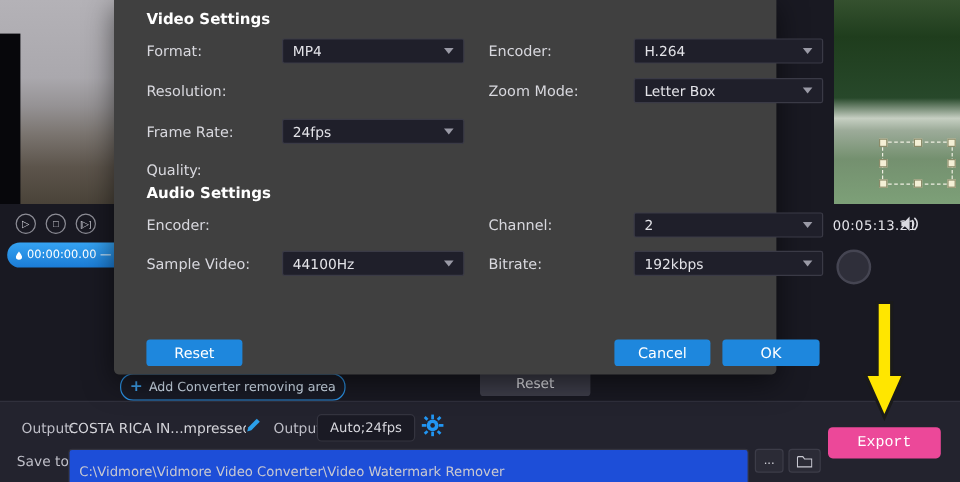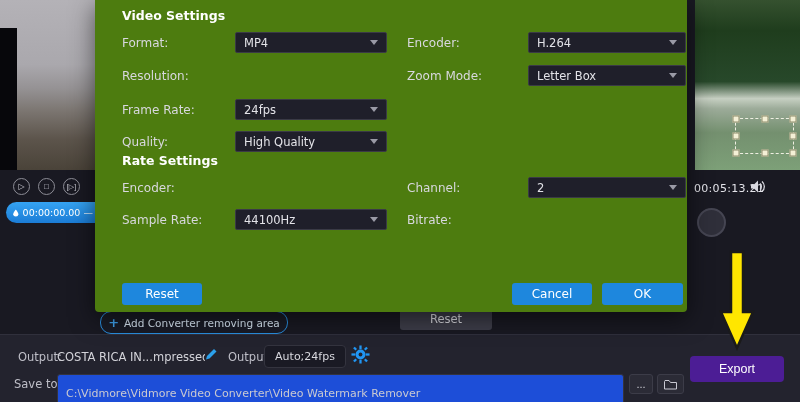--- a/index.html
+++ b/index.html
@@ -27,22 +27,22 @@
 
   
   .add-area{left:100px;top:311px;width:186px;height:21px;border:1px solid #2a8fe0;border-radius:11px;
     background:rgba(25,32,45,.35);display:flex;align-items:center;justify-content:center;gap:5px;
     color:#d9e7f5;font-size:10.5px;cursor:pointer;z-index:2;}
   .add-area .plus{color:#3fa3f0;font-size:13px;font-weight:bold;line-height:10px;}
   .bg-reset{left:400px;top:307px;width:92px;height:23px;background:#3d3d49;border:none;border-radius:3px;
     color:#dedee4;font-size:11.5px;cursor:pointer;z-index:2;font-family:inherit;}
 
   
-  .dialog{left:95px;top:0;width:592px;height:312px;background:#4d7c0f;z-index:10;
-    box-shadow:0 6px 24px rgba(0,0,0,.55);border-radius:0 0 4px 4px;}
+  .dialog{left:95px;top:0;width:528px;height:312px;background:#404040;z-index:10;
+    box-shadow:0 6px 24px rgba(0,0,0,.55);border-radius:0 0 4px 4px;padding-left:24px;}
   .sec-title{position:absolute;font-size:12.5px;font-weight:bold;color:#ffffff;}
   .flabel{position:absolute;font-size:12px;color:#d8d8de;}
   .select{position:absolute;height:21px;background:#1f1f2a;border:1px solid #3a3a46;border-radius:2px;
     display:flex;align-items:center;padding:0 8px;box-sizing:border-box;cursor:pointer;}
   .sel-val{font-size:11.5px;color:#e3e3e8;flex:1;white-space:nowrap;}
   .caret{width:0;height:0;border-left:4px solid transparent;border-right:4px solid transparent;border-top:5px solid #9a9aa6;}
   .c1{left:140px;width:152px;}
   .c2{left:433px;width:158px;}
   .btn-blue{position:absolute;height:22px;background:#1e87dd;border:none;border-radius:3px;color:#fff;
     font-size:12px;cursor:pointer;font-family:inherit;}
@@ -51,22 +51,22 @@
   .footer{left:0;top:334px;width:800px;height:68px;background:#23232e;border-top:1px solid #30303c;z-index:5;}
   .flab{position:absolute;font-size:11.5px;color:#bfbfc8;}
   .fname{position:absolute;font-size:11.5px;color:#d4d4da;white-space:nowrap;overflow:hidden;max-width:148px;}
   .fmt-pill{position:absolute;left:264px;top:10px;width:80px;height:21px;background:#1a1a24;border:1px solid #34343f;
     border-radius:4px;display:flex;align-items:center;justify-content:center;font-size:11px;color:#d8d8de;cursor:pointer;}
   .path-box{position:absolute;left:57px;top:39px;width:567px;height:38px;background:#1d4ed8;border:1px solid #33333e;
     border-radius:3px;display:flex;align-items:center;padding:0 8px;box-sizing:border-box;
     font-size:11px;color:#c9c9d1;white-space:nowrap;overflow:hidden;}
   .sm-btn{position:absolute;top:39px;height:20px;background:#2b2b36;border:1px solid #3c3c48;border-radius:3px;
     color:#cfcfd6;font-size:11px;display:flex;align-items:center;justify-content:center;cursor:pointer;box-sizing:border-box;}
-  .export{position:absolute;left:690px;top:21px;width:94px;height:26px;background:#4c1d95;border:none;border-radius:4px;
-    color:#fff;font-size:12.5px;cursor:pointer;font-family:Liberation Sans, sans-serif;}
+  .export{position:absolute;left:690px;top:21px;width:94px;height:26px;background:#ec4899;border:none;border-radius:4px;
+    color:#fff;font-size:12.5px;cursor:pointer;font-family:Liberation Mono, monospace;}
   .icon-btn{background:none;border:none;padding:0;cursor:pointer;position:absolute;}
 
   .arrow-svg{left:719px;top:250px;width:36px;height:102px;z-index:30;pointer-events:none;}
 </style>
 </head>
 <body>
 
 <div class="app">
 
   <div class="abs left-thumb"></div>
@@ -139,40 +139,40 @@
       <span class="caret"></span>
     </div>
 
     <div class="flabel" style="left:27px;top:103px">Frame Rate:</div>
     <div class="select c1" style="top:99px">
       <span class="sel-val">24fps</span>
       <span class="caret"></span>
     </div>
 
     <div class="flabel" style="left:27px;top:135px">Quality:</div>
-    <div class="select c1" style="top:131px">
-      <span class="sel-val">High Quality</span>
-      <span class="caret"></span>
-    </div>
-
-    <div class="sec-title" style="left:27px;top:153px">Rate Settings</div>
+
+    <div class="sec-title" style="left:27px;top:153px">Audio Settings</div>
 
     <div class="flabel" style="left:27px;top:181px">Encoder:</div>
     <div class="flabel" style="left:312px;top:181px">Channel:</div>
     <div class="select c2" style="top:177px">
       <span class="sel-val">2</span>
       <span class="caret"></span>
     </div>
 
-    <div class="flabel" style="left:27px;top:213px">Sample Rate:</div>
+    <div class="flabel" style="left:27px;top:213px">Sample Video:</div>
     <div class="select c1" style="top:209px">
       <span class="sel-val">44100Hz</span>
       <span class="caret"></span>
     </div>
     <div class="flabel" style="left:312px;top:213px">Bitrate:</div>
+    <div class="select c2" style="top:209px">
+      <span class="sel-val">192kbps</span>
+      <span class="caret"></span>
+    </div>
 
     <button class="btn-blue" style="left:27px;top:283px;width:80px">Reset</button>
     <button class="btn-blue" style="left:417px;top:283px;width:80px">Cancel</button>
     <button class="btn-blue" style="left:507px;top:283px;width:81px">OK</button>
   </div>
 
   <div class="abs footer">
     <div class="flab" style="left:18px;top:15px">Output:</div>
     <div class="fname" style="left:57px;top:15px">COSTA RICA IN...mpressed_.mp4</div>
     <button class="icon-btn" style="left:204px;top:12px">

